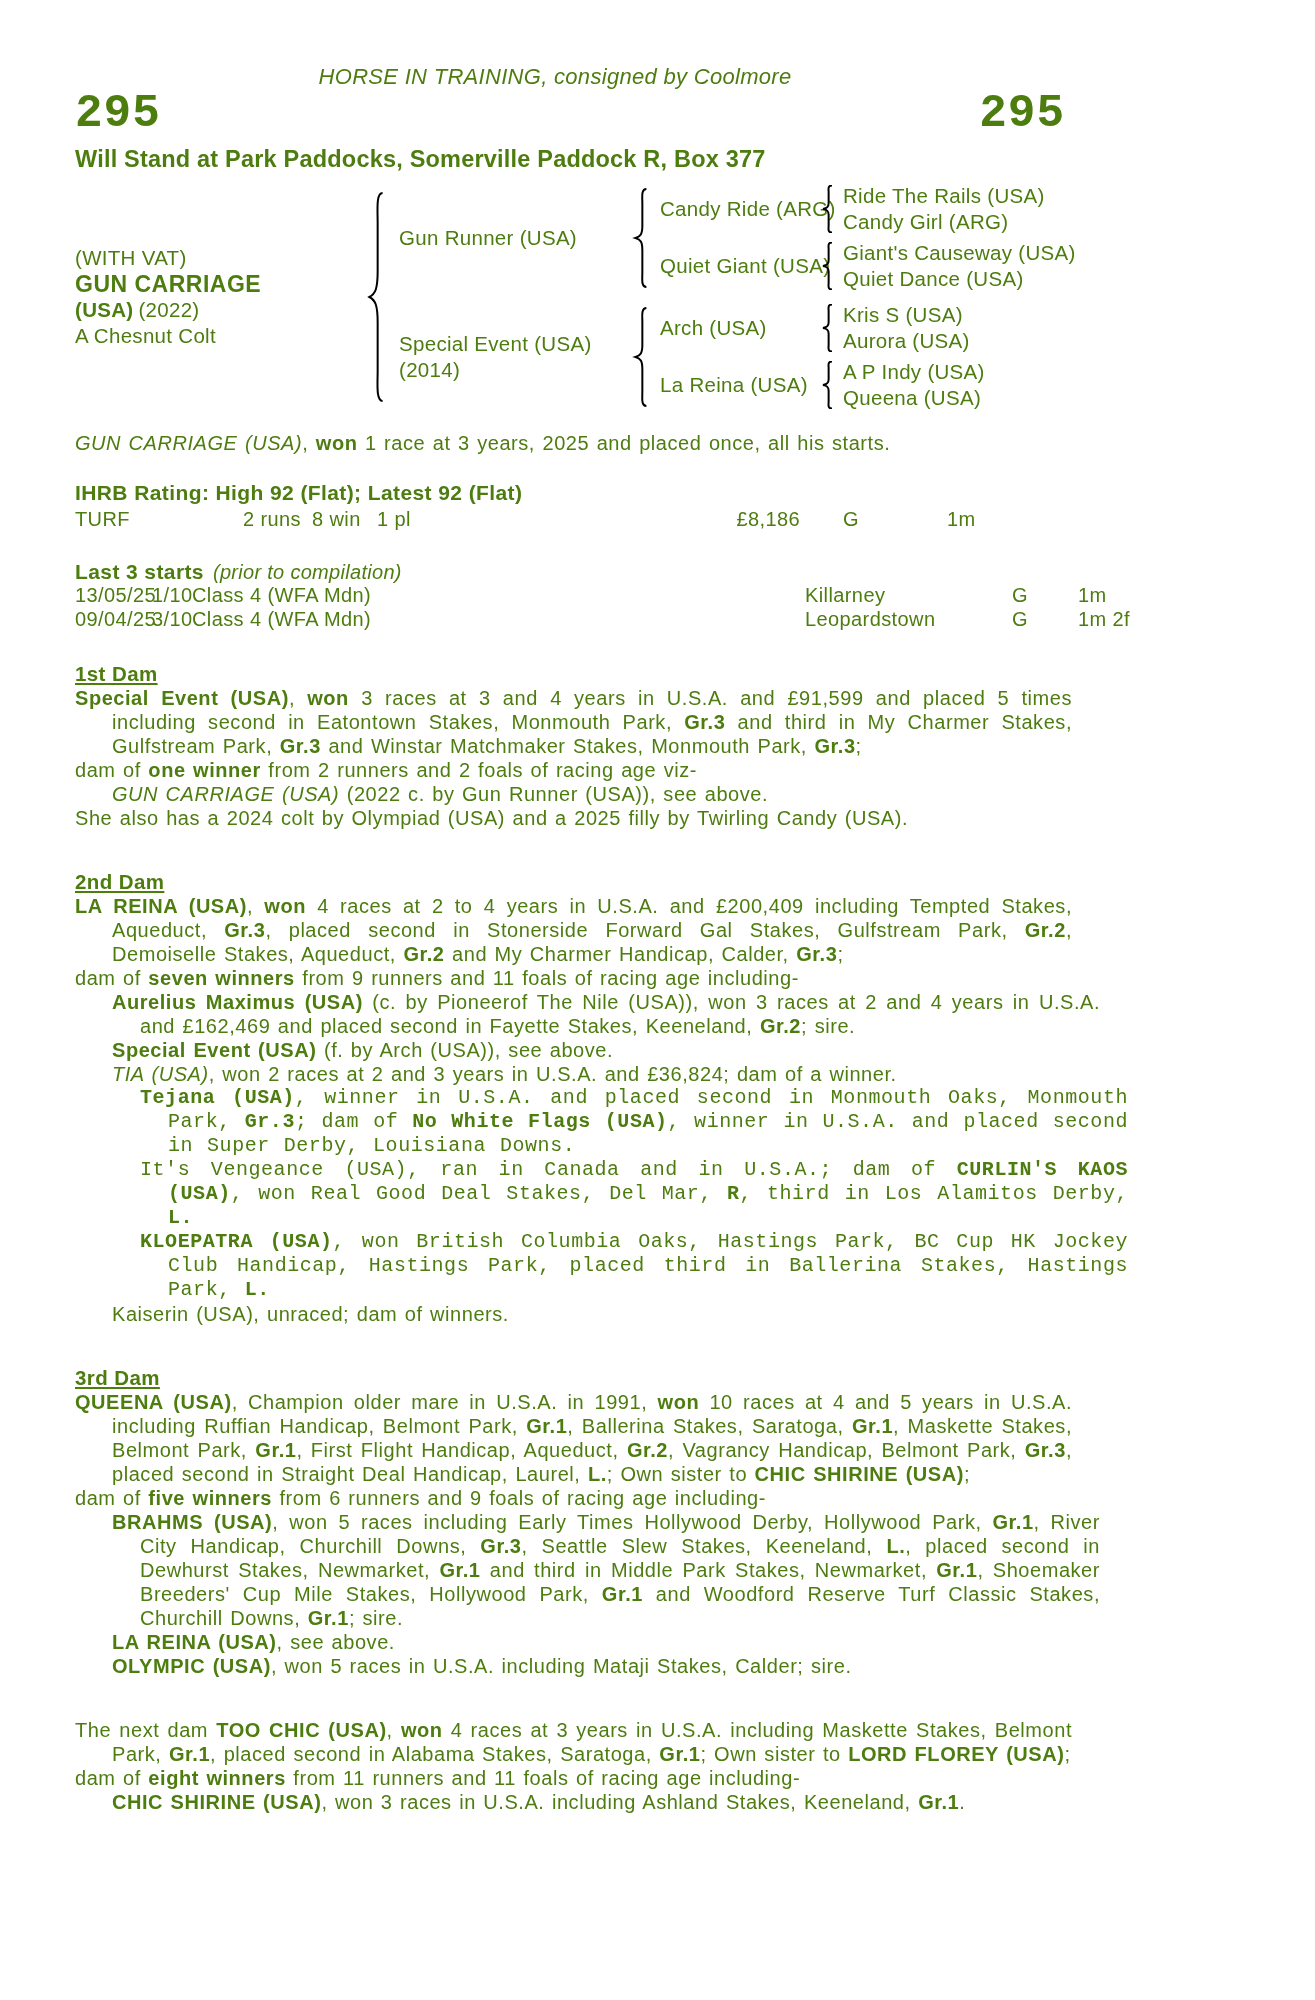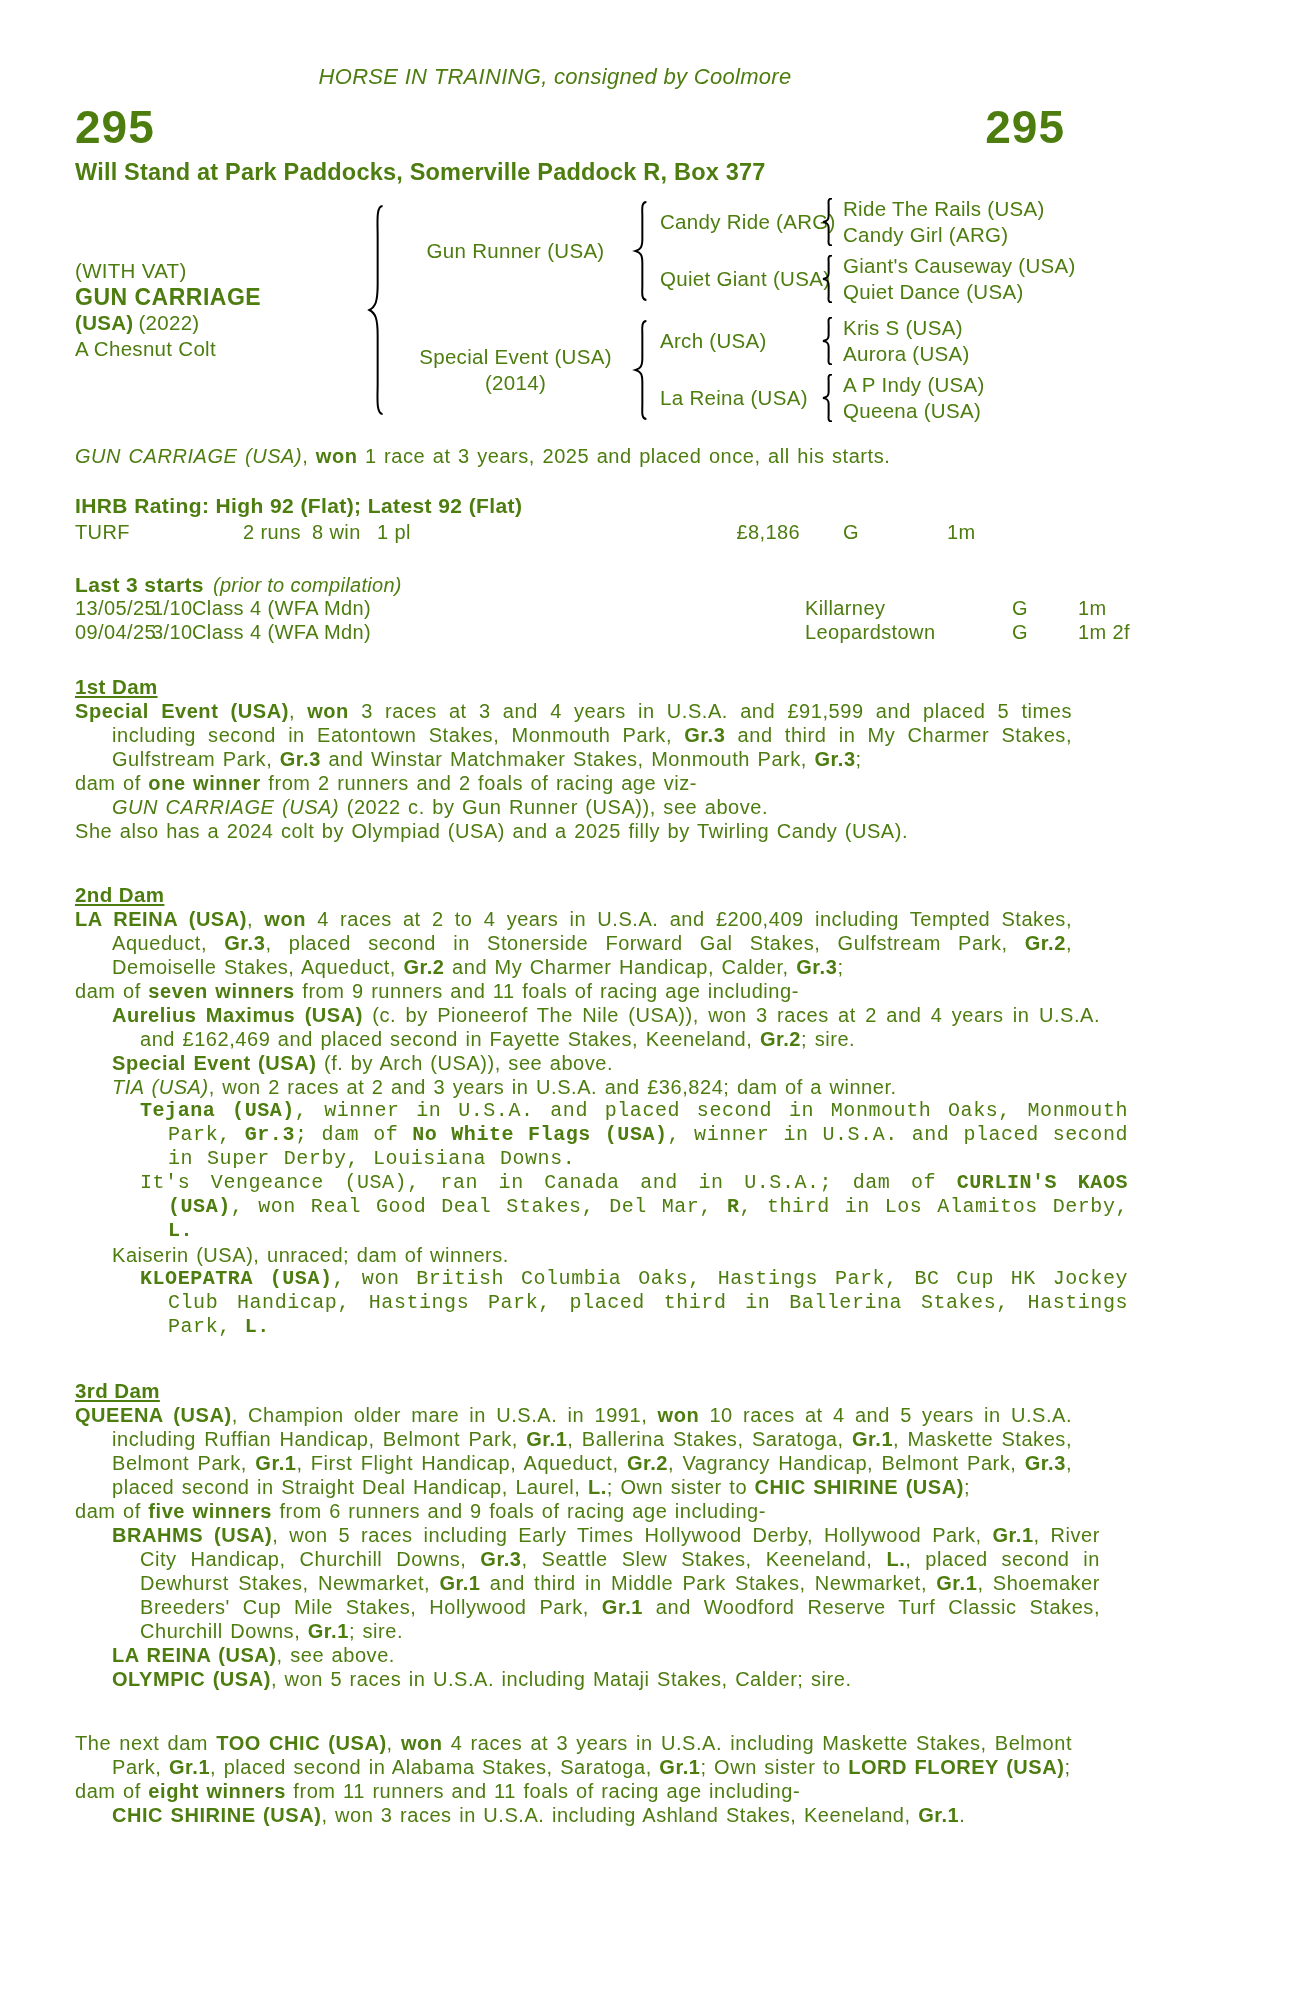--- a/index.html
+++ b/index.html
@@ -2,36 +2,36 @@
 <html><head>
 <meta charset="utf-8">
 <style>
   html,body{margin:0;padding:0;background:#e8e8e8;}
   .page{
     position:relative;width:1315px;height:2000px;margin:0 auto;background:#ffffff;
     box-sizing:border-box;padding:64px 0 0 75px;color:#4d7c0f;
     font-family:"Liberation Sans","DejaVu Sans",sans-serif;overflow:hidden;
   }
   .top-title{width:960px;text-align:center;font-style:italic;font-size:22px;letter-spacing:.3px;}
-  .lot-row{position:relative;width:990px;height:48px;margin-top:13px;}
+  .lot-row{position:relative;width:990px;height:48px;margin-top:0;font-family:Liberation Mono, monospace;}
   .lot{font-weight:bold;font-size:46px;line-height:48px;letter-spacing:1px;}
   .lot-r{position:absolute;right:0;top:0;}
   .stand{font-weight:bold;font-size:23.5px;margin-top:8px;letter-spacing:.2px;}
 
   
   .ped{display:flex;align-items:center;margin-top:10px;font-size:20.5px;letter-spacing:.3px;line-height:26px;}
   .ped-id{width:290px;}
   .ped-id .hname{font-weight:bold;font-size:23px;letter-spacing:.5px;}
   .ped-id .hsub{font-size:20.5px;font-weight:bold;}
   .ped-id .hsub .yr{font-weight:normal;margin-left:5px;}
   .ped-col{display:flex;flex-direction:column;justify-content:center;}
   .root-col{row-gap:10px;}
   .gp-col{row-gap:5px;}
   .ped-node{display:flex;align-items:center;}
-  .g1name{width:245px;padding-left:12px;box-sizing:border-box;text-align:center;}
+  .g1name{width:245px;padding-left:12px;box-sizing:border-box;}
   .g2name{width:170px;padding-left:10px;box-sizing:border-box;white-space:nowrap;}
   .g3col{padding-left:8px;}
   .g3{height:26px;line-height:26px;white-space:nowrap;}
   .brace svg{display:block;}
   .b1 svg{width:22px;height:212px;}
   .b2 svg{width:18px;height:100px;}
   .b3 svg{width:15px;height:48px;}
 
   
   .para{width:960px;margin:0;text-align:justify;font-size:20px;line-height:24px;
@@ -206,22 +206,22 @@
   <p class="para h01"><span>She also has a 2024 colt by Olympiad (USA) and a 2025 filly by Twirling Candy (USA).</span></p>
 
   <h3 class="dam-head mt-lg">2nd Dam</h3>
   <p class="para h01"><span class="fmt-b">LA REINA (USA)</span><span>, </span><span class="fmt-b">won</span><span> 4 races at 2 to 4 years in U.S.A. and £200,409 including Tempted Stakes, Aqueduct, </span><span class="fmt-b">Gr.3</span><span>, placed second in Stonerside Forward Gal Stakes, Gulfstream Park, </span><span class="fmt-b">Gr.2</span><span>, Demoiselle Stakes, Aqueduct, </span><span class="fmt-b">Gr.2</span><span> and My Charmer Handicap, Calder, </span><span class="fmt-b">Gr.3</span><span>;</span></p>
   <p class="para h01"><span>dam of </span><span class="fmt-b">seven winners</span><span> from 9 runners and 11 foals of racing age including-</span></p>
   <p class="para h12"><span class="fmt-b">Aurelius Maximus (USA)</span><span> (c. by Pioneerof The Nile (USA)), won 3 races at 2 and 4 years in U.S.A. and £162,469 and placed second in Fayette Stakes, Keeneland, </span><span class="fmt-b">Gr.2</span><span>; sire.</span></p>
   <p class="para h12"><span class="fmt-b">Special Event (USA)</span><span> (f. by Arch (USA)), see above.</span></p>
   <p class="para h12"><span class="fmt-i">TIA (USA)</span><span>, won 2 races at 2 and 3 years in U.S.A. and £36,824; dam of a winner.</span></p>
   <p class="para h23"><span class="fmt-b">Tejana (USA)</span><span>, winner in U.S.A. and placed second in Monmouth Oaks, Monmouth Park, </span><span class="fmt-b">Gr.3</span><span>; dam of </span><span class="fmt-b">No White Flags (USA)</span><span>, winner in U.S.A. and placed second in Super Derby, Louisiana Downs.</span></p>
   <p class="para h23"><span>It's Vengeance (USA), ran in Canada and in U.S.A.; dam of </span><span class="fmt-b">CURLIN'S KAOS (USA)</span><span>, won Real Good Deal Stakes, Del Mar, </span><span class="fmt-b">R</span><span>, third in Los Alamitos Derby, </span><span class="fmt-b">L.</span></p>
+  <p class="para h23"><span class="fmt-b">KLOEPATRA (USA)</span><span>, won British Columbia Oaks, Hastings Park, BC Cup HK Jockey Club Handicap, Hastings Park, placed third in Ballerina Stakes, Hastings Park, </span><span class="fmt-b">L.</span></p>
   <p class="para h12"><span>Kaiserin (USA), unraced; dam of winners.</span></p>
-  <p class="para h23"><span class="fmt-b">KLOEPATRA (USA)</span><span>, won British Columbia Oaks, Hastings Park, BC Cup HK Jockey Club Handicap, Hastings Park, placed third in Ballerina Stakes, Hastings Park, </span><span class="fmt-b">L.</span></p>
 
   <h3 class="dam-head mt-lg">3rd Dam</h3>
   <p class="para h01"><span class="fmt-b">QUEENA (USA)</span><span>, Champion older mare in U.S.A. in 1991, </span><span class="fmt-b">won</span><span> 10 races at 4 and 5 years in U.S.A. including Ruffian Handicap, Belmont Park, </span><span class="fmt-b">Gr.1</span><span>, Ballerina Stakes, Saratoga, </span><span class="fmt-b">Gr.1</span><span>, Maskette Stakes, Belmont Park, </span><span class="fmt-b">Gr.1</span><span>, First Flight Handicap, Aqueduct, </span><span class="fmt-b">Gr.2</span><span>, Vagrancy Handicap, Belmont Park, </span><span class="fmt-b">Gr.3</span><span>, placed second in Straight Deal Handicap, Laurel, </span><span class="fmt-b">L.</span><span>; Own sister to </span><span class="fmt-b">CHIC SHIRINE (USA)</span><span>;</span></p>
   <p class="para h01"><span>dam of </span><span class="fmt-b">five winners</span><span> from 6 runners and 9 foals of racing age including-</span></p>
   <p class="para h12"><span class="fmt-b">BRAHMS (USA)</span><span>, won 5 races including Early Times Hollywood Derby, Hollywood Park, </span><span class="fmt-b">Gr.1</span><span>, River City Handicap, Churchill Downs, </span><span class="fmt-b">Gr.3</span><span>, Seattle Slew Stakes, Keeneland, </span><span class="fmt-b">L.</span><span>, placed second in Dewhurst Stakes, Newmarket, </span><span class="fmt-b">Gr.1</span><span> and third in Middle Park Stakes, Newmarket, </span><span class="fmt-b">Gr.1</span><span>, Shoemaker Breeders' Cup Mile Stakes, Hollywood Park, </span><span class="fmt-b">Gr.1</span><span> and Woodford Reserve Turf Classic Stakes, Churchill Downs, </span><span class="fmt-b">Gr.1</span><span>; sire.</span></p>
   <p class="para h12"><span class="fmt-b">LA REINA (USA)</span><span>, see above.</span></p>
   <p class="para h12"><span class="fmt-b">OLYMPIC (USA)</span><span>, won 5 races in U.S.A. including Mataji Stakes, Calder; sire.</span></p>
 
   <p class="para h01 mt-lg"><span>The next dam </span><span class="fmt-b">TOO CHIC (USA)</span><span>, </span><span class="fmt-b">won</span><span> 4 races at 3 years in U.S.A. including Maskette Stakes, Belmont Park, </span><span class="fmt-b">Gr.1</span><span>, placed second in Alabama Stakes, Saratoga, </span><span class="fmt-b">Gr.1</span><span>; Own sister to </span><span class="fmt-b">LORD FLOREY (USA)</span><span>;</span></p>
   <p class="para h01"><span>dam of </span><span class="fmt-b">eight winners</span><span> from 11 runners and 11 foals of racing age including-</span></p>

